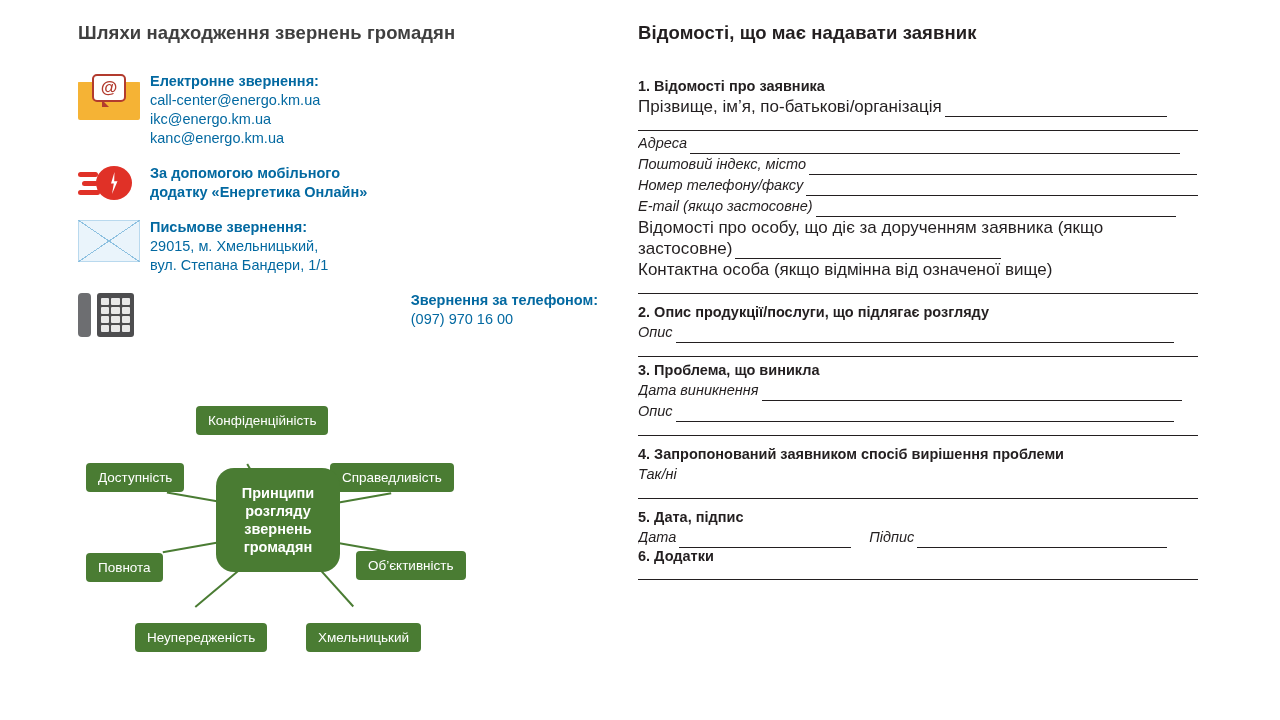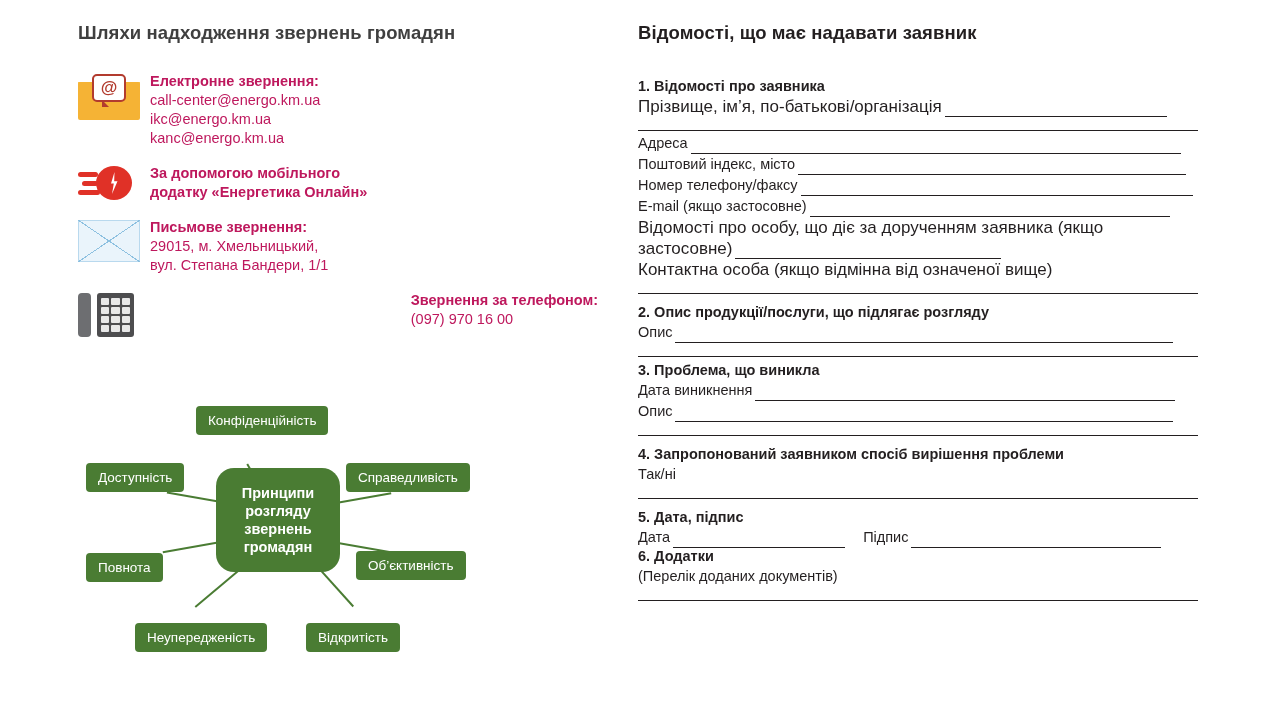--- a/index.html
+++ b/index.html
@@ -58,21 +58,21 @@
     width: 72px;
     flex: 0 0 72px;
     display: flex;
     justify-content: flex-start;
     align-items: flex-start;
     padding-top: 2px;
   }
   .contact .text {
     font-size: 14.5px;
     line-height: 19px;
-    color: #be185d;
+    color: #0369a1;
   }
   .contact .text .hdr {
     font-weight: bold;
   }
   .contact .text .line {
     white-space: nowrap;
   }
 
   
   .env-at {
@@ -258,20 +258,21 @@
   .form-section-title {
     font-size: 14.5px;
     font-weight: bold;
     margin: 0 0 2px 0;
   }
   .form-line {
     font-size: 14.5px;
     line-height: 21px;
     white-space: nowrap;
     overflow: hidden;
+    font-style: italic;
   }
   .dots {
     display: inline-block;
     border-bottom: 1px solid #231f20;
     vertical-align: bottom;
     height: 14px;
     margin-left: 3px;
   }
   .rule {
     border-bottom: 1px solid #231f20;
@@ -372,25 +373,25 @@
     <div class="mm-line" style="left:258px; top:110px; width:56px; transform:rotate(-10deg);"></div>
     <div class="mm-line" style="left:140px; top:150px; width:56px; transform:rotate(170deg);"></div>
     <div class="mm-line" style="left:260px; top:150px; width:58px; transform:rotate(10deg);"></div>
     <div class="mm-line" style="left:168px; top:172px; width:66px; transform:rotate(140deg);"></div>
     <div class="mm-line" style="left:238px; top:172px; width:56px; transform:rotate(48deg);"></div>
 
     <div class="mm-center">Принципи розгляду звернень громадян</div>
 
     <div class="mm-node" style="left:118px; top:14px;">Конфіденційність</div>
     <div class="mm-node" style="left:8px;   top:71px;">Доступність</div>
-    <div class="mm-node" style="left:268px; top:71px;">Справедливість</div>
+    <div class="mm-node" style="left:252px; top:71px;">Справедливість</div>
     <div class="mm-node" style="left:8px;   top:161px;">Повнота</div>
     <div class="mm-node" style="left:278px; top:159px;">Об’єктивність</div>
     <div class="mm-node" style="left:57px;  top:231px;">Неупередженість</div>
-    <div class="mm-node" style="left:228px; top:231px;">Відкритість</div>
+    <div class="mm-node" style="left:228px; top:231px;">Хмельницький</div>
   </div>
 
   <div class="right-col">
     <h2 class="col-title">Відомості, що має надавати заявник</h2>
 
     <div class="form-section-title">1. Відомості про заявника</div>
     <div class="wrap-line">
       <span>Прізвище, ім’я, по-батькові/організація</span><span class="dots" style="width:222px;"></span>
     </div>
     <div class="rule"></div>
@@ -439,19 +440,16 @@
     <div class="rule"></div>
     <div class="gap-sm"></div>
 
     <div class="form-section-title">5. Дата, підпис</div>
     <div class="form-line">
       <span>Дата</span><span class="dots" style="width:172px;"></span>
       <span style="display:inline-block;width:14px;"></span><span>Підпис</span><span class="dots" style="width:250px;"></span>
     </div>
 
     <div class="form-section-title">6. Додатки</div>
-    <div class="form-line">
-      <span>(Перелік доданих документів)</span>
-    </div>
     <div class="rule"></div>
   </div>
 
 </div>
 
 </body></html>

